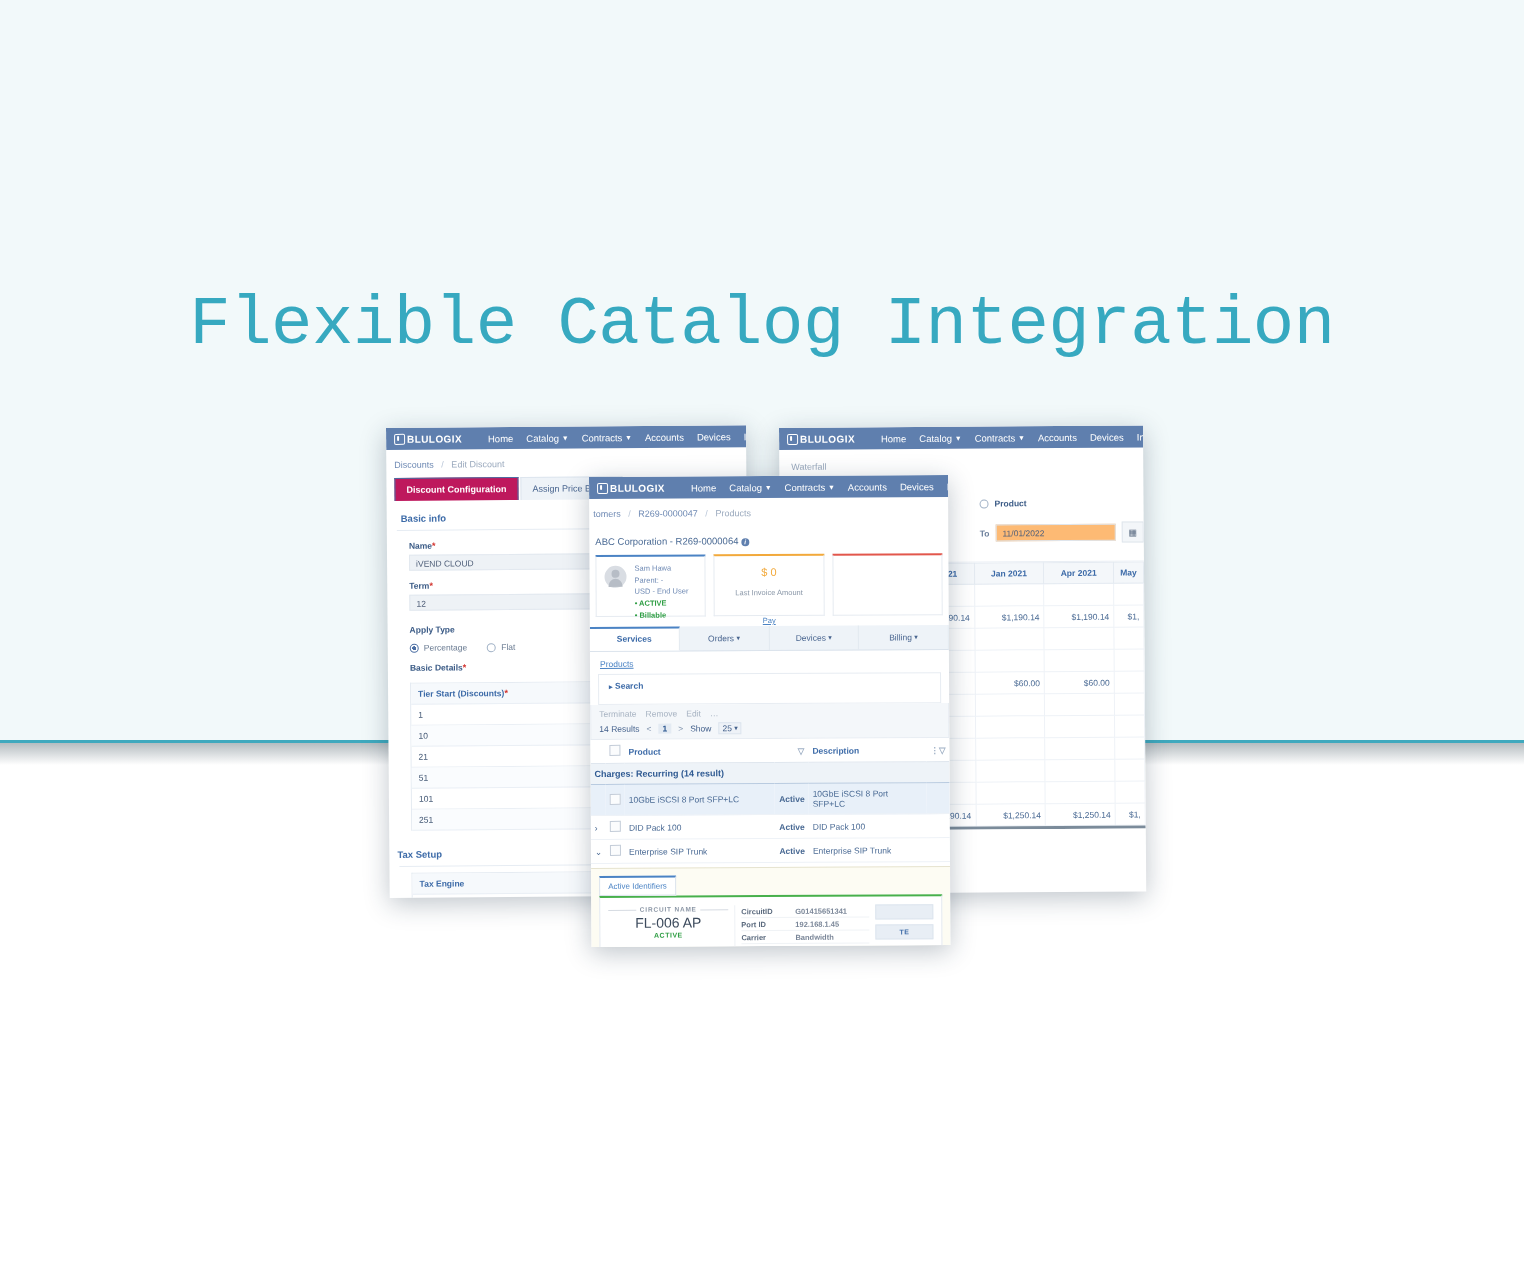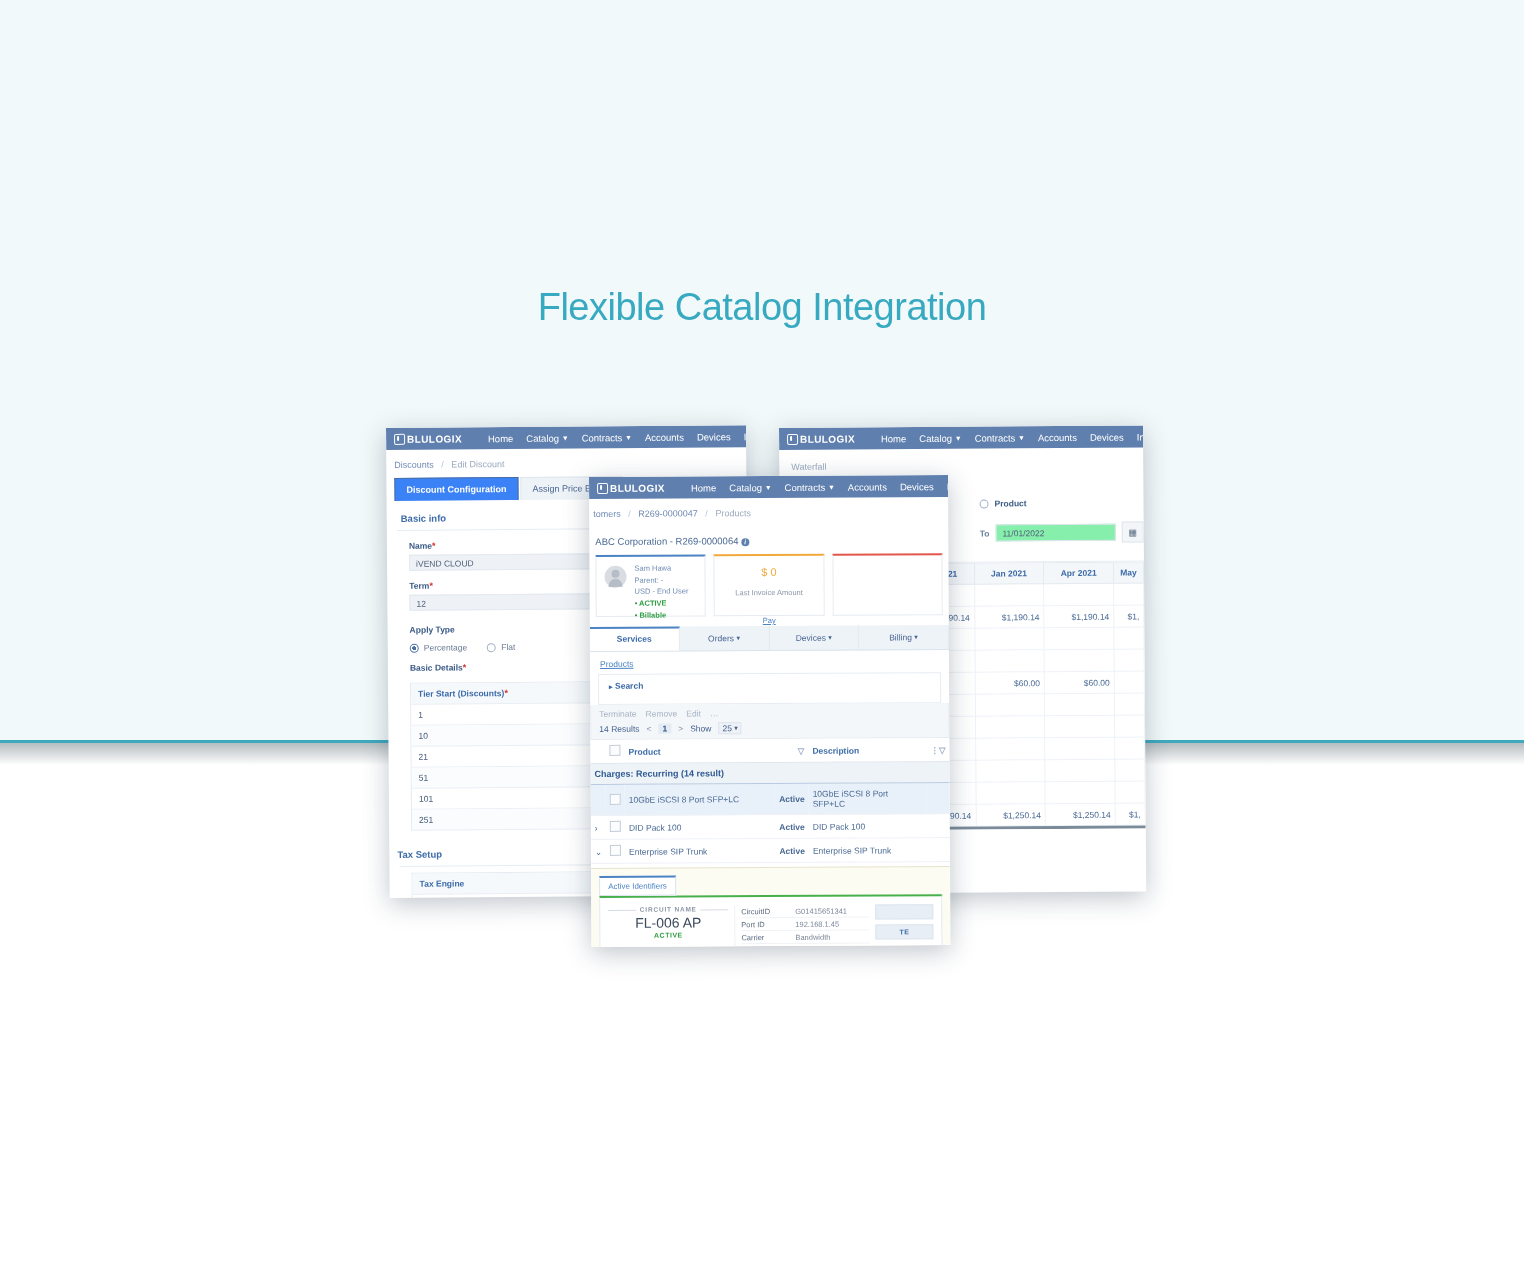--- a/index.html
+++ b/index.html
@@ -12,22 +12,22 @@
   
   .band-top{position:absolute;left:0;top:0;width:1524px;height:742px;background:#f2f9fa;}
   .band-rule{position:absolute;left:0;top:740px;width:1524px;height:3px;background:#3fa9be;}
   .band-shadow{position:absolute;left:0;top:743px;width:1524px;height:22px;
     background:linear-gradient(to bottom,rgba(60,80,90,.38),rgba(60,80,90,0));}
   .band-bottom{position:absolute;left:0;top:743px;width:1524px;height:528px;background:#ffffff;}
 
   
   .hero-title{
     position:absolute;left:0;top:286px;width:1524px;text-align:center;
-    font-size:38px;font-weight:400;letter-spacing:-.5px;color:#37a9c0;
-    font-family:Liberation Sans, sans-serif;
+    font-size:69px;font-weight:400;letter-spacing:-.5px;color:#37a9c0;
+    font-family:Liberation Mono, monospace;
   }
 
   
   .win{position:absolute;background:#fff;overflow:hidden;
        box-shadow:0 6px 26px rgba(25,45,70,.28);}
   .navbar{height:22px;background:#5f7fae;display:flex;align-items:center;
           color:#fff;font-size:9.5px;white-space:nowrap;}
   .brand{font-weight:700;letter-spacing:.4px;font-size:10px;display:flex;align-items:center;gap:2px;padding-left:8px;}
   .brand .logo-mark{display:inline-block;width:9px;height:9px;border:1.3px solid #fff;border-radius:2px;
         position:relative;}
@@ -36,21 +36,21 @@
   .nav-links span{cursor:pointer;}
   .caret{font-size:7px;position:relative;top:-1px;}
 
   .crumb{font-size:9px;color:#6f8ab4;padding:10px 0 8px 8px;}
   .crumb .sep{color:#b9c6d8;margin:0 5px;}
   .crumb .cur{color:#9aa9bd;}
 
   
   .tabrow{display:flex;padding-left:8px;gap:2px;}
   .tab{font-size:9px;padding:6px 11px;color:#49658f;background:#eef3f8;border:1px solid #dde5ee;border-bottom:none;}
-  .tab.on{background:#3b82f6;color:#fff;border-color:#4b6ea3;font-weight:600;}
+  .tab.on{background:#be185d;color:#fff;border-color:#4b6ea3;font-weight:600;}
 
   .sect-h{font-size:9.5px;color:#3d6ba8;font-weight:700;padding:12px 0 6px 14px;}
   .hr{height:1px;background:#e6ecf3;margin:0 10px;}
   .fld-lab{font-size:8.5px;color:#3b5b86;font-weight:700;padding:10px 0 4px 22px;}
   .req{color:#d2322d;font-size:9px;}
   .fld-box{margin:0 12px 0 22px;height:16px;background:#eef2f6;border:1px solid #e2e8ef;
            font-size:8.5px;color:#51607a;padding:3px 0 0 6px;box-sizing:border-box;}
   .radios{font-size:8.5px;color:#6a7b92;padding:4px 0 0 22px;display:flex;gap:20px;align-items:center;}
   .radio{display:inline-flex;align-items:center;gap:5px;}
   .dot{width:7px;height:7px;border-radius:50%;border:1px solid #9fb0c5;display:inline-block;background:#fff;}
@@ -68,21 +68,21 @@
   
   #win-right{left:779px;top:428px;width:364px;height:466px;
      transform:rotate(-.4deg);transform-origin:0 0;}
   .wf-title{font-size:9px;color:#9aa9bd;padding:12px 0 0 12px;}
   .wf-filters{display:flex;align-items:flex-start;gap:0;padding:28px 0 0 0;}
   .wf-left-col{width:196px;}
   .wf-right-col{flex:1;padding-left:4px;}
   .radio-lab{font-size:8.5px;color:#3b5b86;font-weight:700;display:flex;align-items:center;gap:6px;}
   .date-row{display:flex;align-items:center;gap:6px;margin-top:14px;}
   .date-row .lbl{font-size:8.5px;color:#6b7f9b;font-weight:700;}
-  .date-inp{flex:1;height:17px;border:1px solid #dfe5ec;background:#86efac;font-size:8.5px;color:#51607a;
+  .date-inp{flex:1;height:17px;border:1px solid #dfe5ec;background:#fdba74;font-size:8.5px;color:#51607a;
             padding:3px 0 0 6px;box-sizing:border-box;}
   .cal-btn{width:20px;height:19px;border:1px solid #dfe5ec;background:#f3f6f9;display:flex;
            align-items:center;justify-content:center;font-size:9px;color:#5a6b82;}
   .grid-wrap{margin-top:18px;border-top:1px solid #e9eef4;overflow:hidden;}
   .grid{border-collapse:collapse;width:100%;table-layout:fixed;}
   .grid th{background:#f4f7fa;color:#3d6ba8;font-size:8.5px;font-weight:700;
            border:1px solid #e4eaf1;padding:5px 4px;text-align:center;white-space:nowrap;}
   .grid td{border:1px solid #eef2f7;font-size:8.5px;color:#4a6punk;color:#4a6a94;
            padding:4px;height:13px;text-align:right;white-space:nowrap;}
   .grid td.lbl-col{background:#5f7fae;}
@@ -140,21 +140,21 @@
   .ident-tab{display:inline-block;background:#fff;border:1px solid #dbe3ec;border-top:2px solid #4b83c4;
              font-size:8px;color:#4b83c4;padding:4px 8px;}
   .ident-card{background:#fff;border:1px solid #e4e9ef;border-top:2px solid #47b04b;padding:8px;display:flex;gap:6px;}
   .circ-left{width:120px;text-align:center;border-right:1px solid #eef1f5;padding-right:6px;}
   .circ-cap{font-size:6.5px;letter-spacing:.8px;color:#8c97a6;font-weight:700;position:relative;}
   .circ-cap:before,.circ-cap:after{content:"";position:absolute;top:50%;width:28px;height:1px;background:#d6dbe2;}
   .circ-cap:before{left:0;} .circ-cap:after{right:0;}
   .circ-name{font-size:14px;color:#3c4a5c;margin:2px 0 1px 0;}
   .circ-stat{font-size:7px;color:#2f9e44;font-weight:700;letter-spacing:.5px;}
   .kv{flex:1;font-size:7.5px;color:#5b6a7e;}
-  .kv .row{display:flex;border-bottom:1px solid #f0f3f6;padding:1.5px 0;}
+  .kv .row{display:flex;border-bottom:1px solid #f0f3f6;padding:1.5px 0;font-weight:bold;}
   .kv .k{width:54px;color:#5b6a7e;}
   .kv .v{color:#7a8698;}
   .btns{width:58px;display:flex;flex-direction:column;gap:5px;}
   .sbtn{height:13px;background:#e8eef5;border:1px solid #dde5ee;}
   .sbtn.lbl{font-size:7px;color:#3d6ba8;font-weight:700;text-align:center;line-height:13px;letter-spacing:.3px;}
 </style>
 </head>
 <body>
 
 <div class="band-top"></div>

